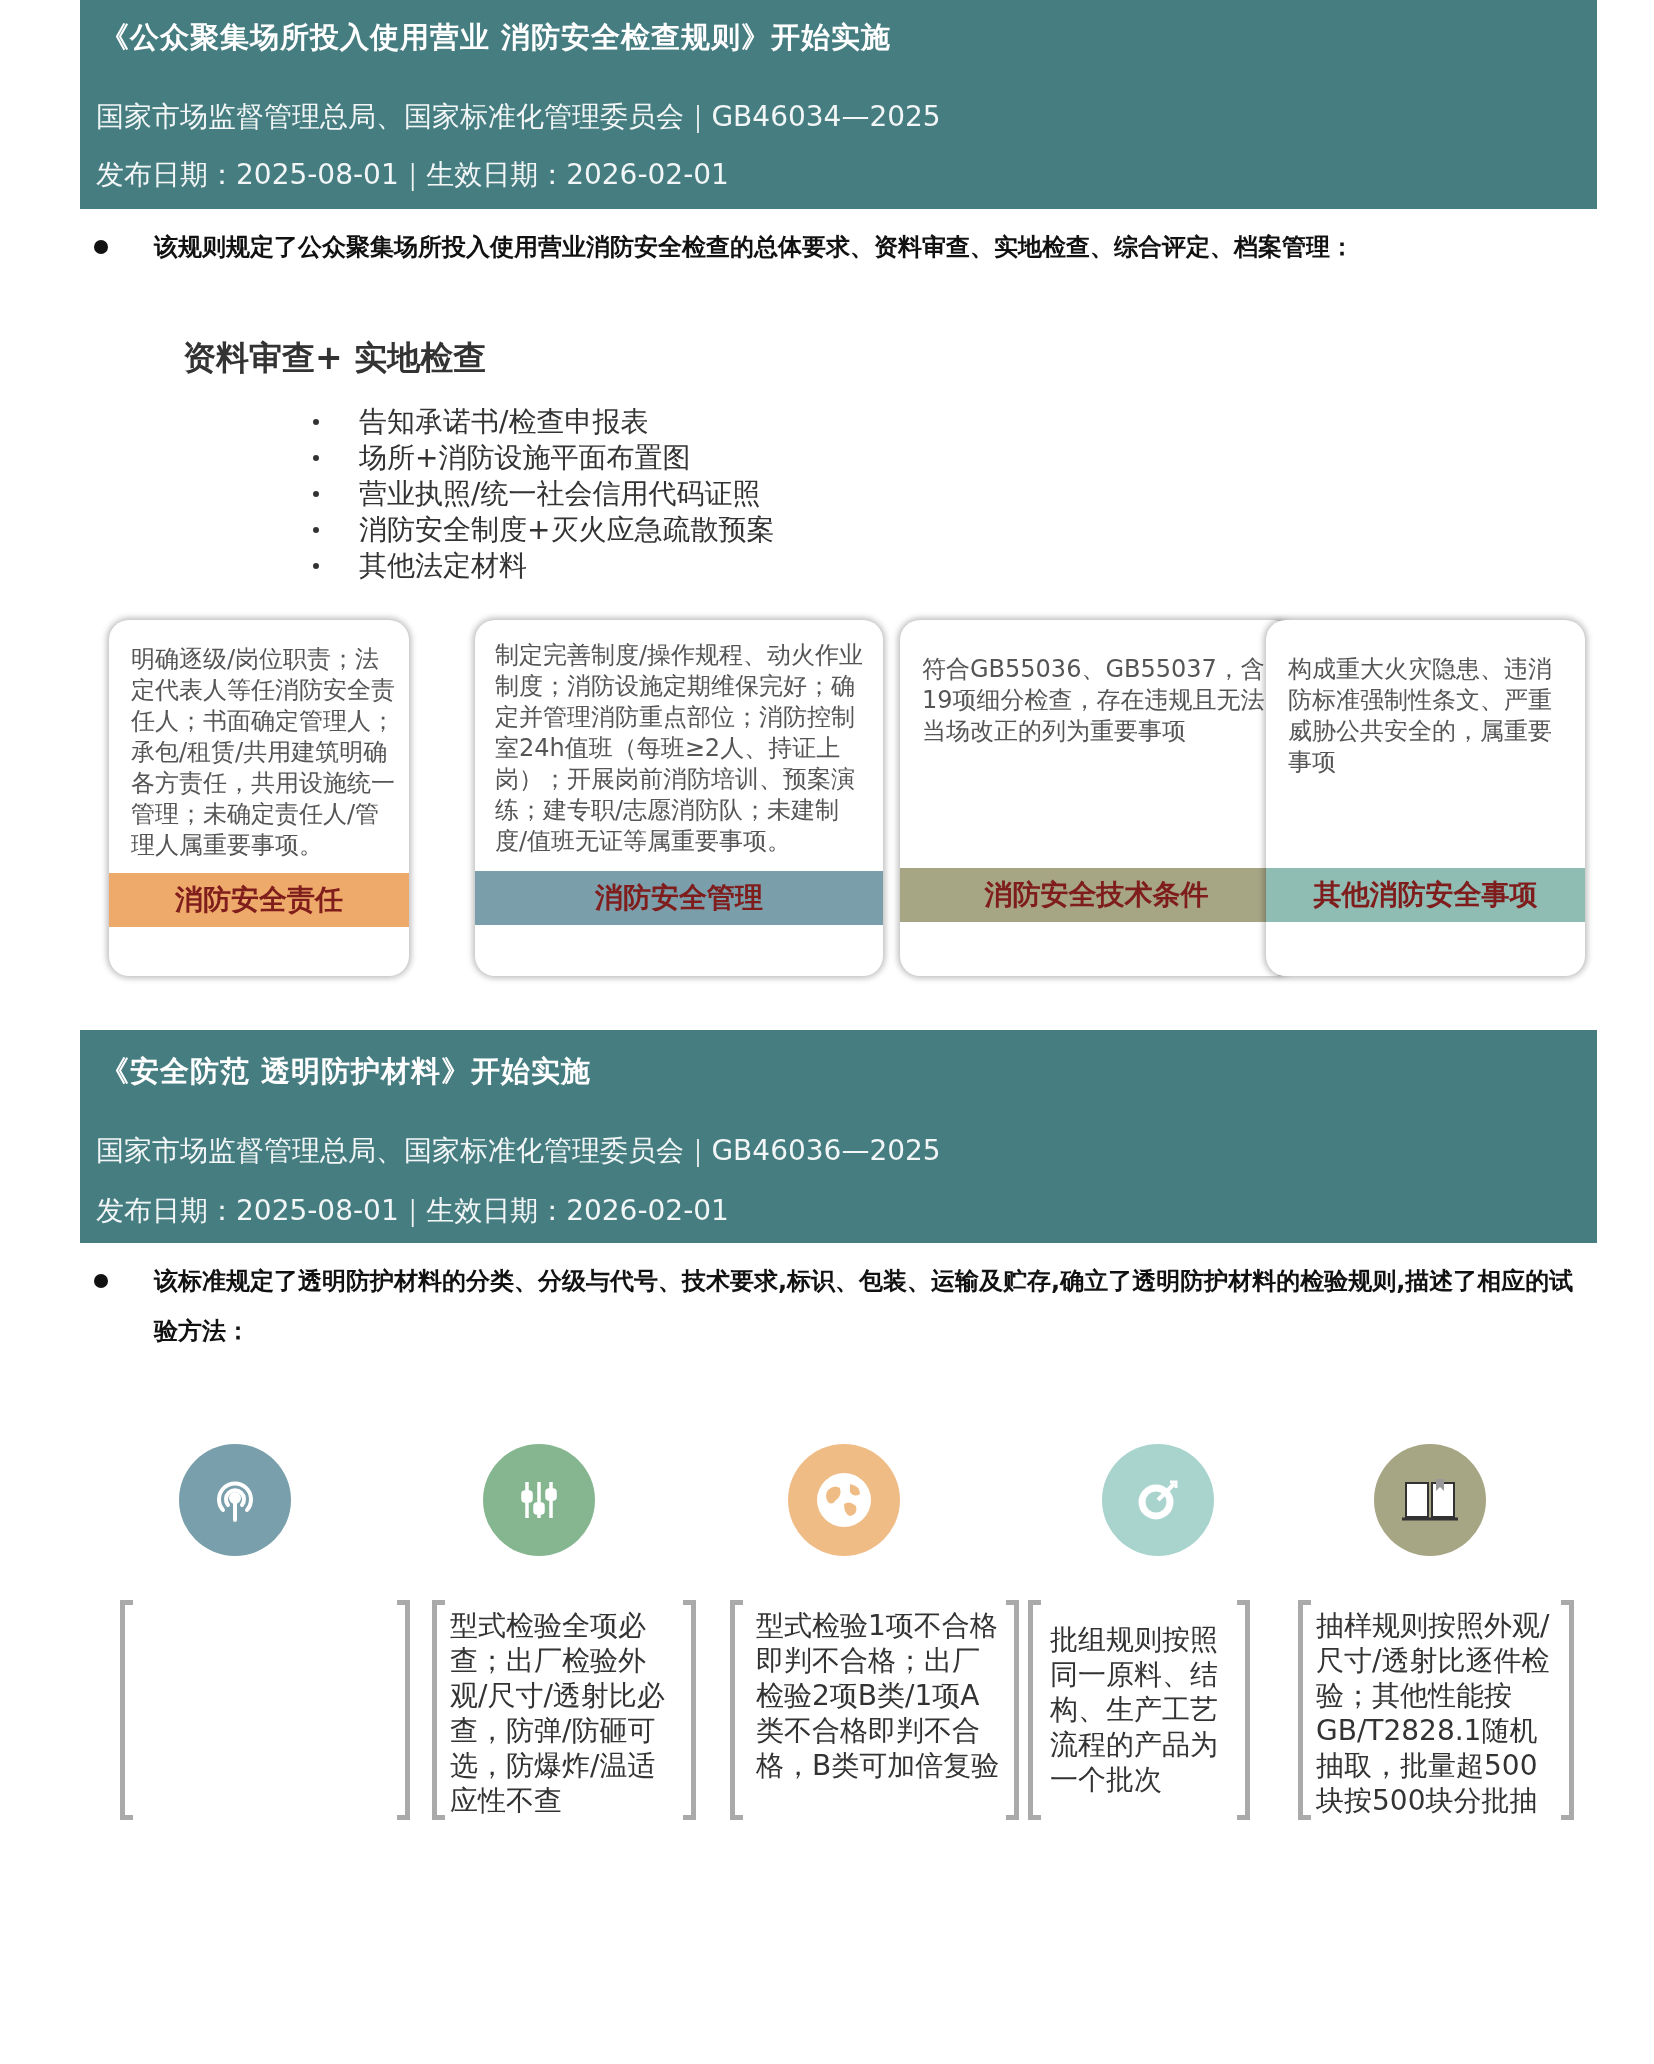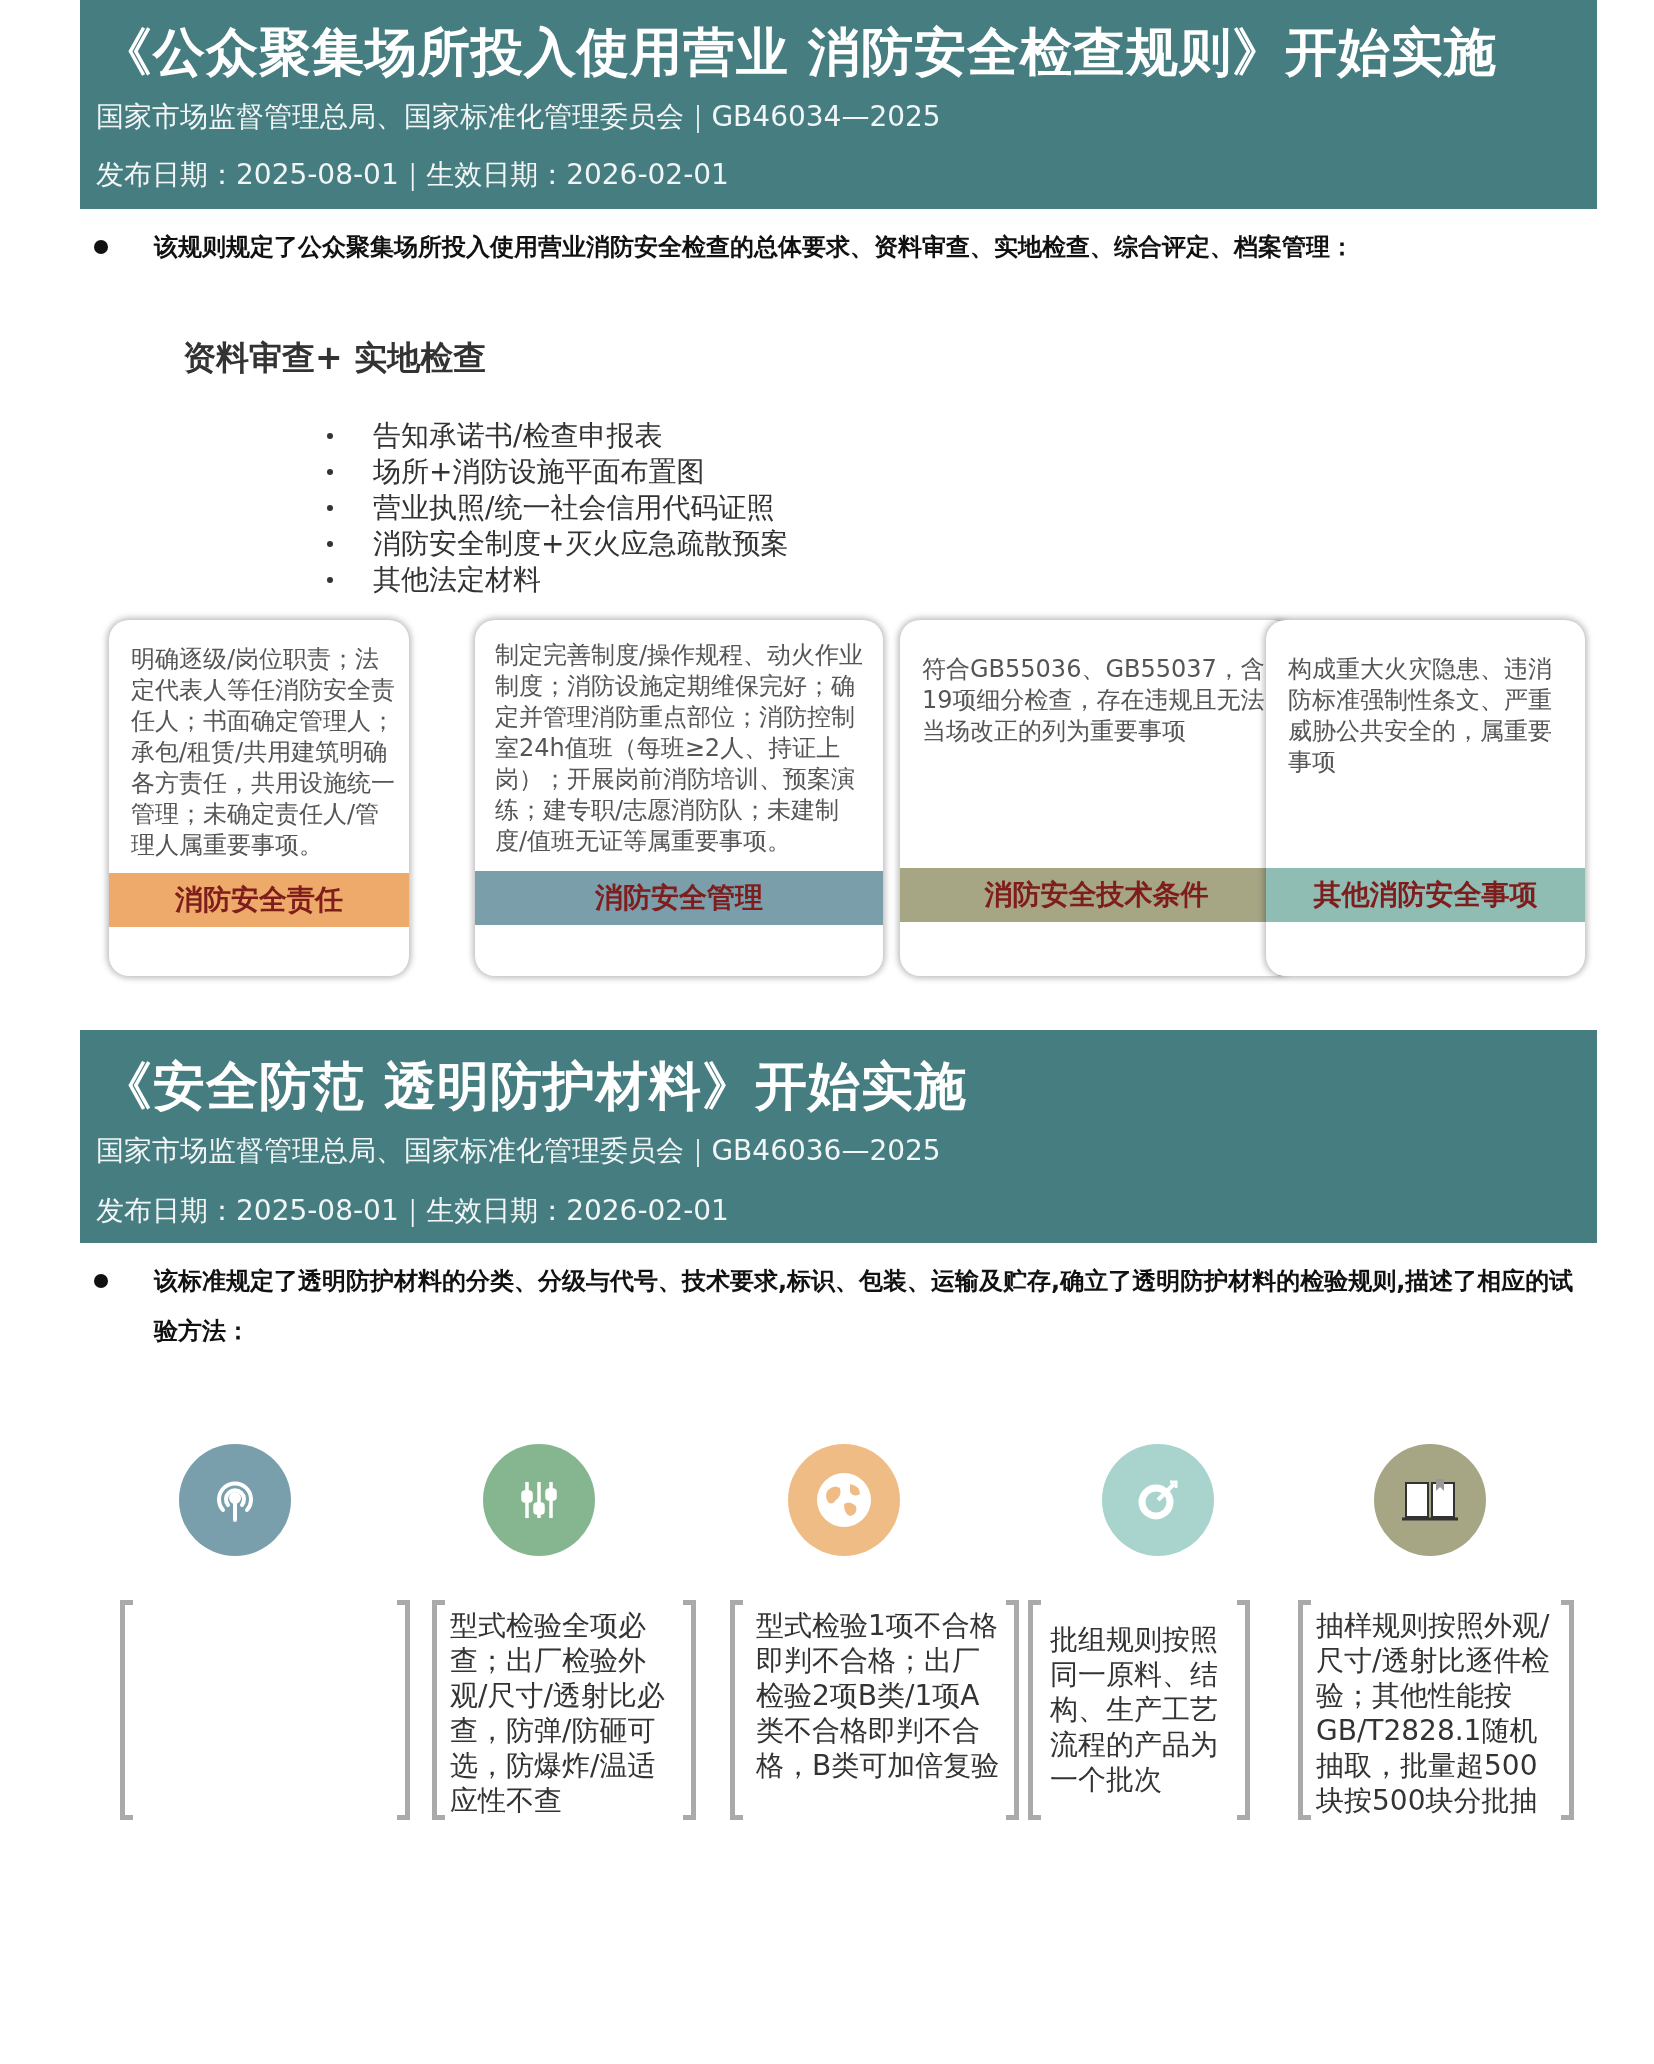--- a/index.html
+++ b/index.html
@@ -1,24 +1,24 @@
 <!DOCTYPE html>
 <html><head>
 <meta charset="utf-8">
 <style>
   html,body{margin:0;padding:0;background:#fff;}
   body{width:1654px;height:2064px;position:relative;overflow:hidden;font-family:"DejaVu Sans","Liberation Sans",sans-serif;color:#222;}
   .hdr{position:absolute;left:80px;width:1517px;background:#467d81;color:#fff;}
-  .hdr .title{position:absolute;left:20px;font-size:52px;font-weight:bold;white-space:nowrap;letter-spacing:1px;}
+  .hdr .title{position:absolute;left:20px;font-size:29px;font-weight:bold;white-space:nowrap;letter-spacing:1px;}
   .hdr .meta{position:absolute;left:16px;font-size:28px;white-space:nowrap;color:#f2f6f6;}
   .bullet-row{position:absolute;left:94px;width:1490px;font-size:24px;font-weight:bold;color:#111;line-height:50px;}
   .bullet-row .dot{position:absolute;left:0;top:18px;width:14px;height:14px;border-radius:50%;background:#111;}
   .bullet-row .txt{margin-left:60px;display:block;}
   .subhead{position:absolute;left:183px;top:336px;font-size:33px;font-weight:bold;color:#333;}
-  .list{position:absolute;left:305px;top:402px;margin:16px;padding:0;list-style:none;}
+  .list{position:absolute;left:305px;top:402px;margin:2px;padding:0;list-style:none;}
   .list li{font-size:28px;color:#333;line-height:36px;height:36px;position:relative;padding-left:52px;white-space:nowrap;}
   .list li .b{position:absolute;left:6px;top:15px;width:6px;height:6px;border-radius:50%;background:#333;}
   .card{position:absolute;top:620px;height:356px;background:#fff;border-radius:20px;box-shadow:0 0 6px 2px rgba(0,0,0,0.28);overflow:hidden;}
   .card .ctext{position:absolute;left:22px;right:14px;top:24px;font-size:24px;line-height:31px;color:#555;}
   .card .band{position:absolute;left:0;right:0;height:54px;font-size:28px;font-weight:bold;color:#7f1d1d;display:flex;align-items:center;justify-content:center;}
   .icon-circle{position:absolute;top:1444px;width:112px;height:112px;border-radius:50%;display:flex;align-items:center;justify-content:center;}
   .brk{position:absolute;top:1600px;height:220px;}
   .brk .l,.brk .r{position:absolute;top:0;bottom:0;width:8px;border:5px solid #aaa;}
   .brk .l{left:0;border-right:none;}
   .brk .r{right:0;border-left:none;}

